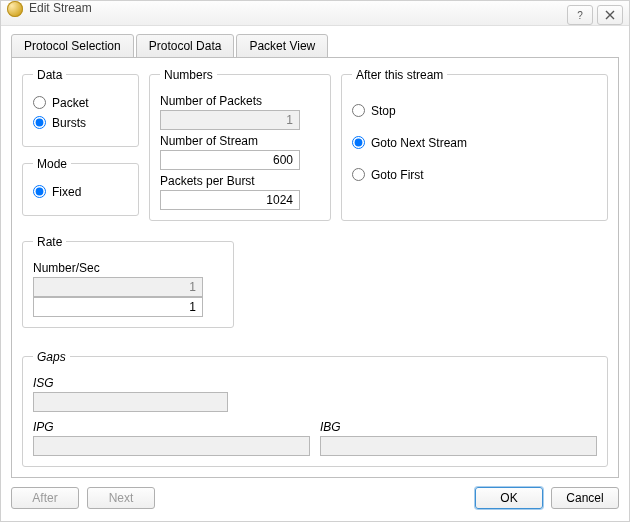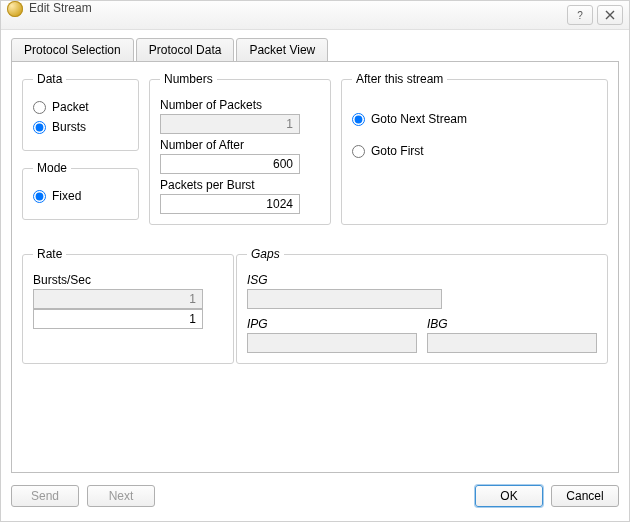--- a/index.html
+++ b/index.html
@@ -131,22 +131,23 @@
     background:#f0f0f0;
     color:#808080;
   }
   .lbl { margin: 4px 0 2px 0; display:block;}
   .col-send { width: 95px; }
   .col-mode { width: 95px; }
   .col-numbers { width: 160px; }
   .col-after { flex:1; }
   .row2 {
     display:flex;
-    gap:2px;
-    margin-top:22px;
+    gap:22px;
+    margin-top:14px;
+    flex-direction:column;
   }
   .col-rate { width:190px; }
   .col-gaps { flex:1;font-style:italic; }
   .gaps-grid {
     display:flex;
     gap:10px;
   }
   .gaps-grid .gcol { flex:1; }
   .gaps-grid .gcol.half { flex:1; }
   .bottombar {
@@ -227,43 +228,47 @@
               <input type="radio" name="mode" checked="" style="">
               <span>Fixed</span>
             </label>
           </fieldset>
         </div>
 
         <fieldset class="groupbox col-numbers">
           <legend>Numbers</legend>
           <span class="lbl">Number of Packets</span>
           <input type="text" class="field" disabled="" value="1" style="">
-          <span class="lbl">Number of After</span>
+          <span class="lbl">Number of Stream</span>
           <input type="text" class="field" value="600" style="">
           <span class="lbl">Packets per Burst</span>
           <input type="text" class="field" value="1024" style="">
         </fieldset>
 
         <fieldset class="groupbox col-after">
           <legend>After this stream</legend>
+          <label class="radio-row" style="margin-top:14px">
+            <input type="radio" name="after" style="">
+            <span>Stop</span>
+          </label>
           <label class="radio-row" style="margin-top:18px">
             <input type="radio" name="after" checked="" style="">
             <span>Goto Next Stream</span>
           </label>
           <label class="radio-row" style="margin-top:18px; margin-bottom:10px">
             <input type="radio" name="after" style="">
             <span>Goto First</span>
           </label>
         </fieldset>
       </div>
 
       <div class="row2">
         <fieldset class="groupbox col-rate">
           <legend>Rate</legend>
-          <span class="lbl">Bursts/Sec</span>
+          <span class="lbl">Number/Sec</span>
           <input type="text" class="field" style="width: 170px;" disabled="" value="1">
           <input type="text" class="field" style="width: 170px;" value="1">
         </fieldset>
 
         <fieldset class="groupbox col-gaps">
           <legend>Gaps</legend>
           <span class="lbl">ISG</span>
           <input type="text" class="field" style="width: 195px;" disabled="" value="">
           <div class="gaps-grid" style="margin-top:4px">
             <div class="gcol half">
@@ -275,20 +280,20 @@
               <input type="text" class="field" style="width: 100%;" disabled="" value="">
             </div>
           </div>
         </fieldset>
       </div>
 
     </div>
   </div>
 
   <div class="bottombar">
-    <button class="btn" disabled=""><span>Send</span></button>
+    <button class="btn" disabled=""><span>After</span></button>
     <button class="btn" disabled=""><span>Next</span></button>
     <div class="spacer"></div>
     <button class="btn default"><span>OK</span></button>
     <button class="btn"><span>Cancel</span></button>
   </div>
 
 </div>
 
 </body></html>

